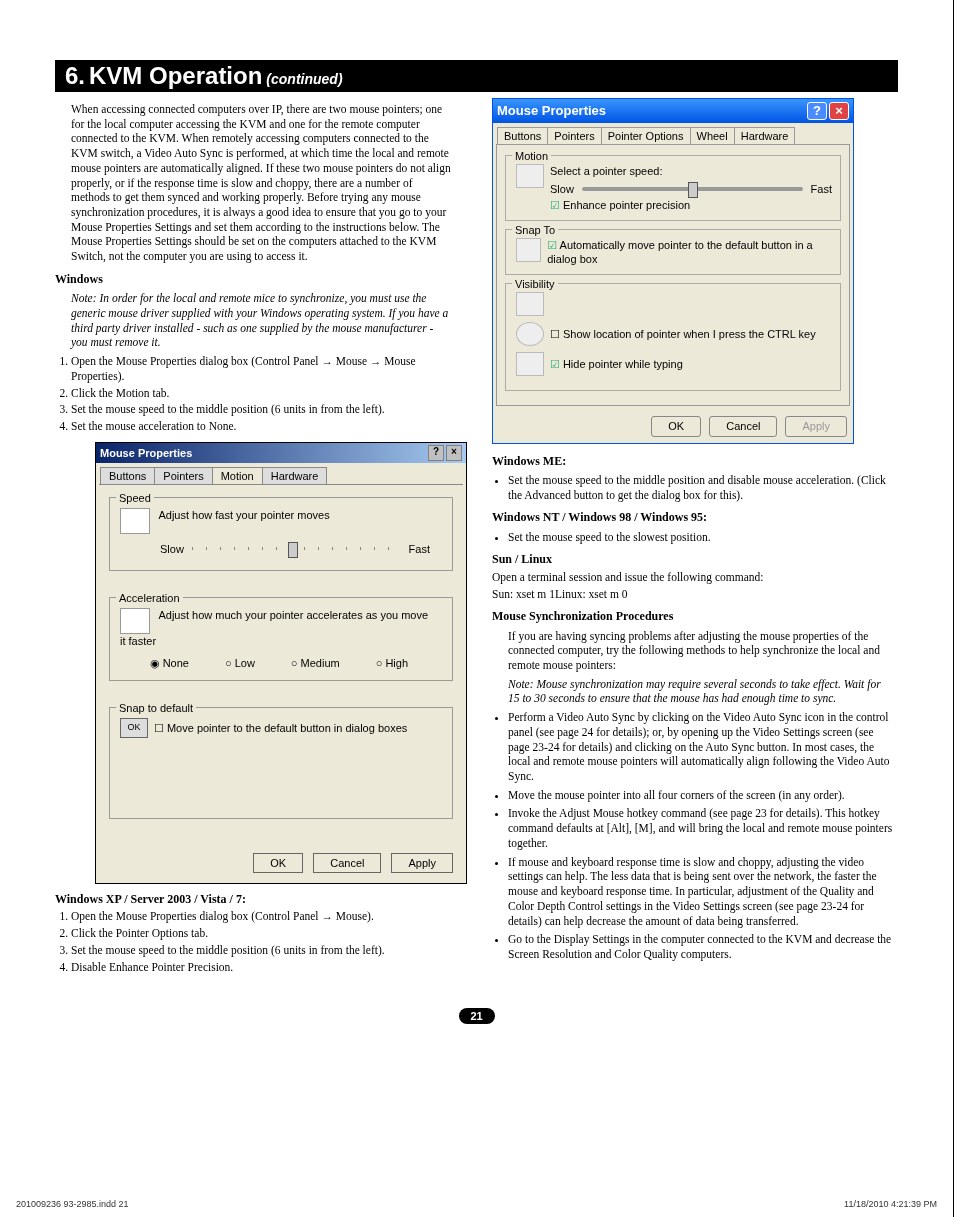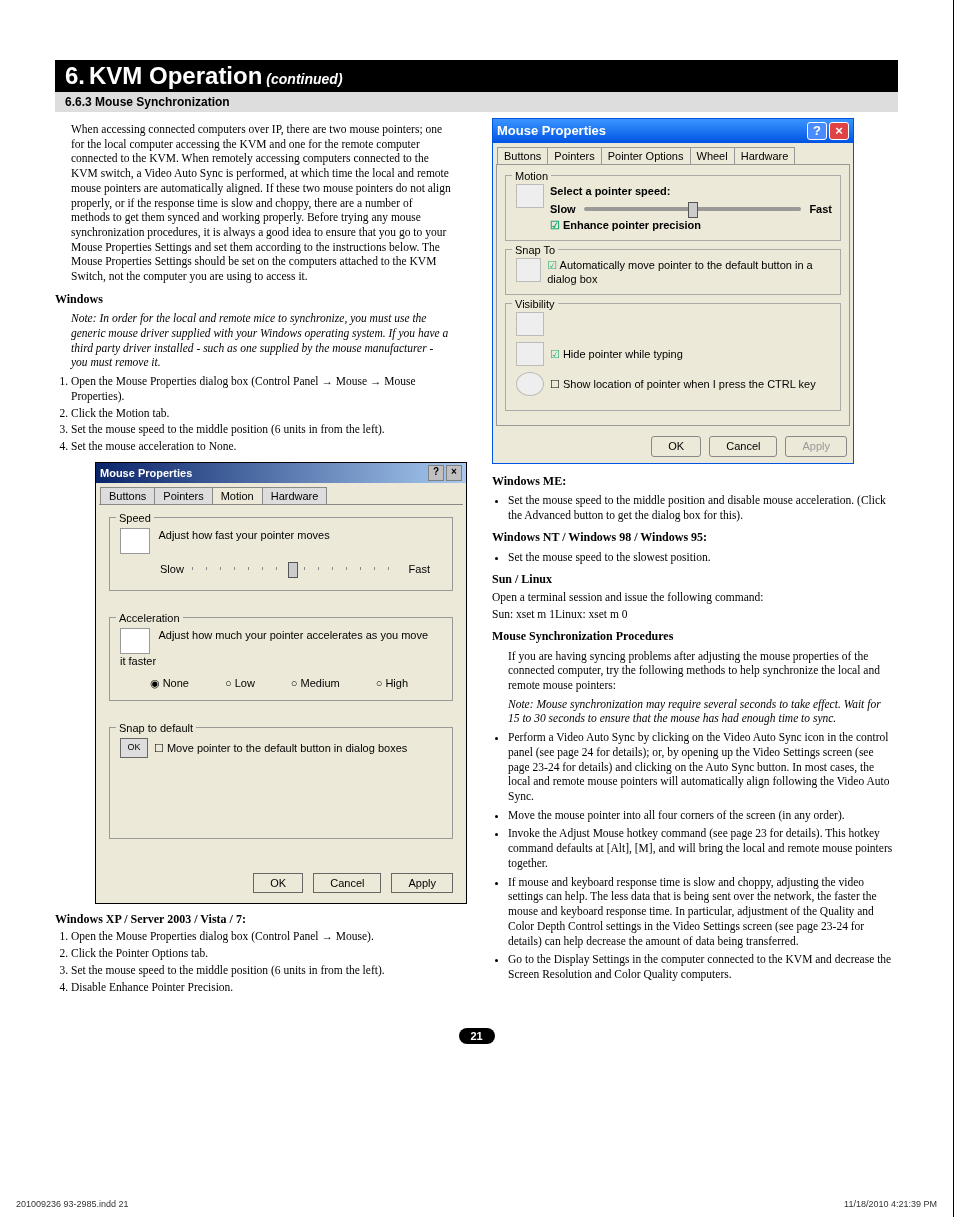--- a/index.html
+++ b/index.html
@@ -152,21 +152,20 @@
 </head>
 <body>
 
 <div class="page">
 
   <div class="header-bar">
     <span class="num">6.</span>
     <span class="title">KVM Operation</span>
     <span class="cont">(continued)</span>
   </div>
-  <div class="sub-bar">6.6.3 Mouse Synchronization</div>
 
   <div class="cols">
 
     <div class="col">
       <p>When accessing connected computers over IP, there are two mouse pointers; one for the local computer accessing the KVM and one for the remote computer connected to the KVM. When remotely accessing computers connected to the KVM switch, a Video Auto Sync is performed, at which time the local and remote mouse pointers are automatically aligned. If these two mouse pointers do not align properly, or if the response time is slow and choppy, there are a number of methods to get them synced and working properly. Before trying any mouse synchronization procedures, it is always a good idea to ensure that you go to your Mouse Properties Settings and set them according to the instructions below. The Mouse Properties Settings should be set on the computers attached to the KVM Switch, not the computer you are using to access it.</p>
 
       <h4>Windows</h4>
       <p class="note">Note: In order for the local and remote mice to synchronize, you must use the generic mouse driver supplied with your Windows operating system. If you have a third party driver installed - such as one supplied by the mouse manufacturer - you must remove it.</p>
 
       <ol class="num">
@@ -251,21 +250,21 @@
         <div class="xp-tabs">
           <span class="tab">Buttons</span>
           <span class="tab">Pointers</span>
           <span class="tab active">Pointer Options</span>
           <span class="tab">Wheel</span>
           <span class="tab">Hardware</span>
         </div>
         <div class="xp-body">
           <div class="xp-group">
             <span class="legend">Motion</span>
-            <div style="display:flex; align-items:flex-start;font-weight:bold;">
+            <div style="display:flex; align-items:flex-start;">
               <span class="xp-icon"></span>
               <div style="flex:1">
                 <div>Select a pointer speed:</div>
                 <div class="xp-slider-row" style="margin-left:0">
                   <span>Slow</span>
                   <div class="xp-track">
                       <div class="xp-thumb"></div>
                     </div>
                   <span>Fast</span>
                 </div>
@@ -279,26 +278,26 @@
               <span class="xp-icon"></span>
               <span class="xp-chk">Automatically move pointer to the default button in a dialog box</span>
             </div>
           </div>
           <div class="xp-group">
             <span class="legend">Visibility</span>
             <div style="display:flex; align-items:flex-start; margin-bottom:4px;">
               <span class="xp-icon"></span>
             </div>
             <div style="display:flex; align-items:center; margin:6px 0;">
+              <span class="xp-icon" style="border-radius:50%"></span>
+              <span class="xp-unchk">Show location of pointer when I press the CTRL key</span>
+            </div>
+            <div style="display:flex; align-items:center; margin:6px 0;">
               <span class="xp-icon"></span>
               <span class="xp-chk">Hide pointer while typing</span>
-            </div>
-            <div style="display:flex; align-items:center; margin:6px 0;">
-              <span class="xp-icon" style="border-radius:50%"></span>
-              <span class="xp-unchk">Show location of pointer when I press the CTRL key</span>
             </div>
           </div>
         </div>
         <div class="xp-btn-row">
           <span class="xp-btn">OK</span>
           <span class="xp-btn">Cancel</span>
           <span class="xp-btn dis">Apply</span>
         </div>
       </div>
 

